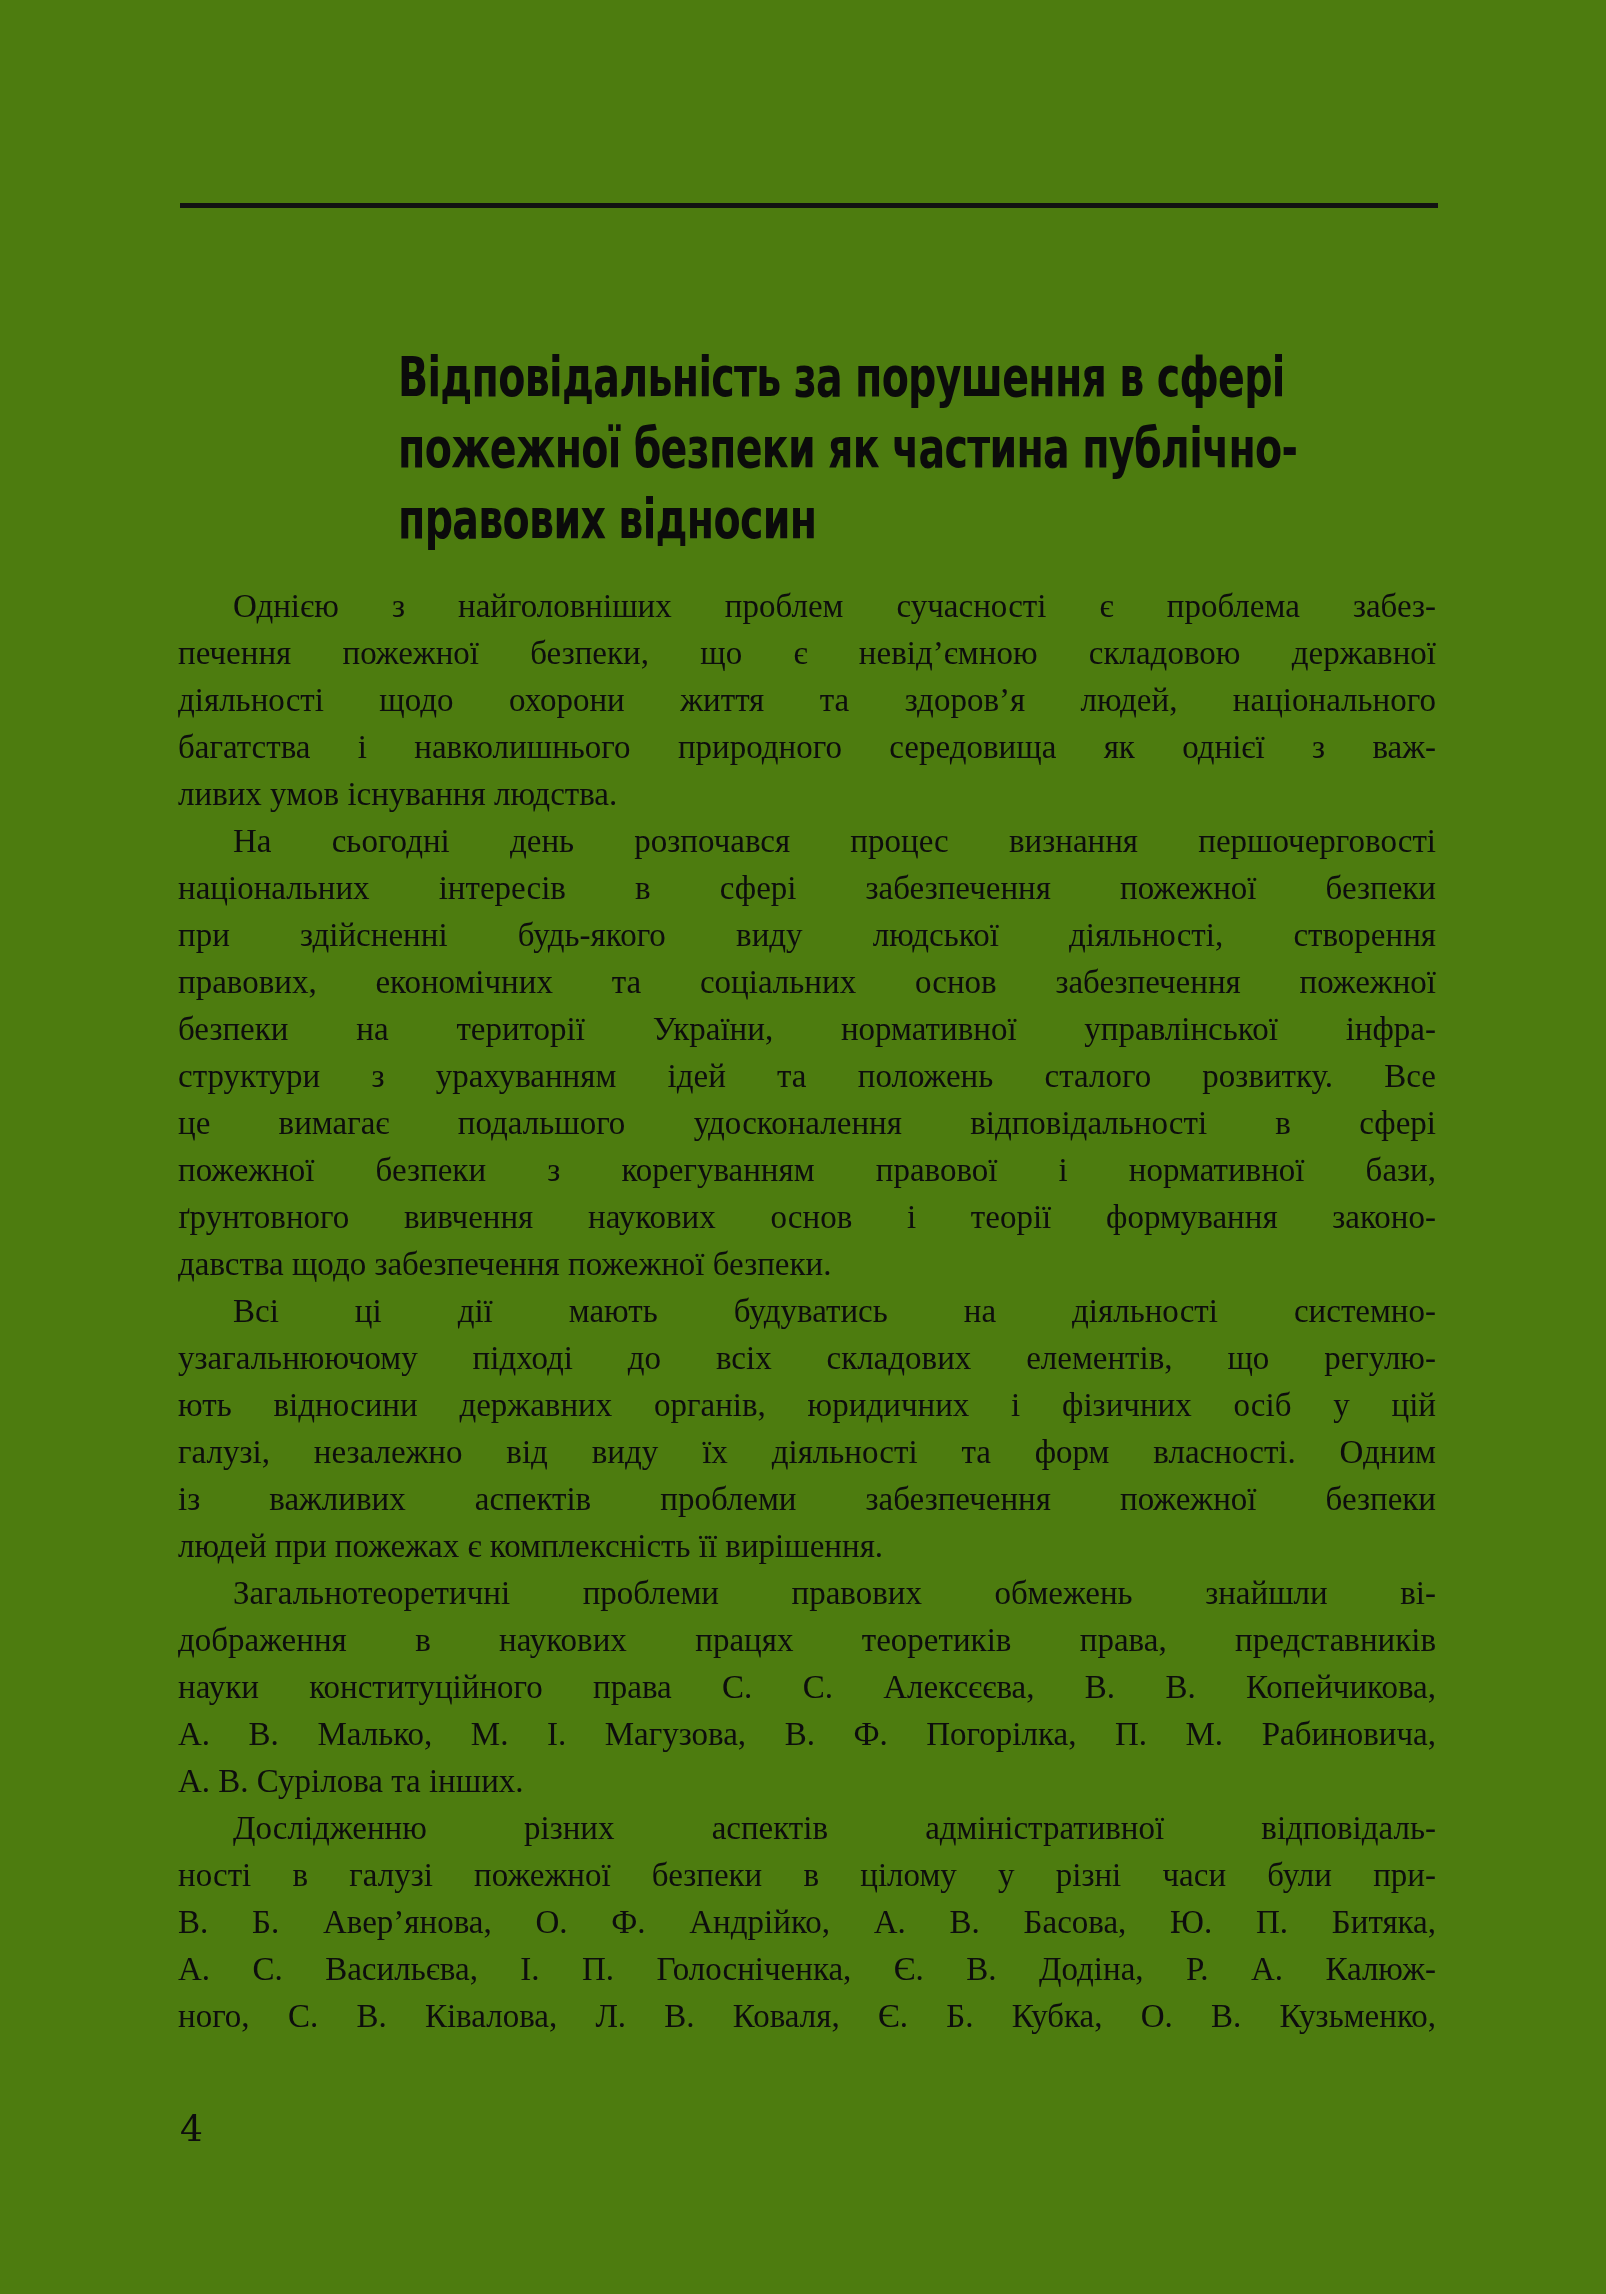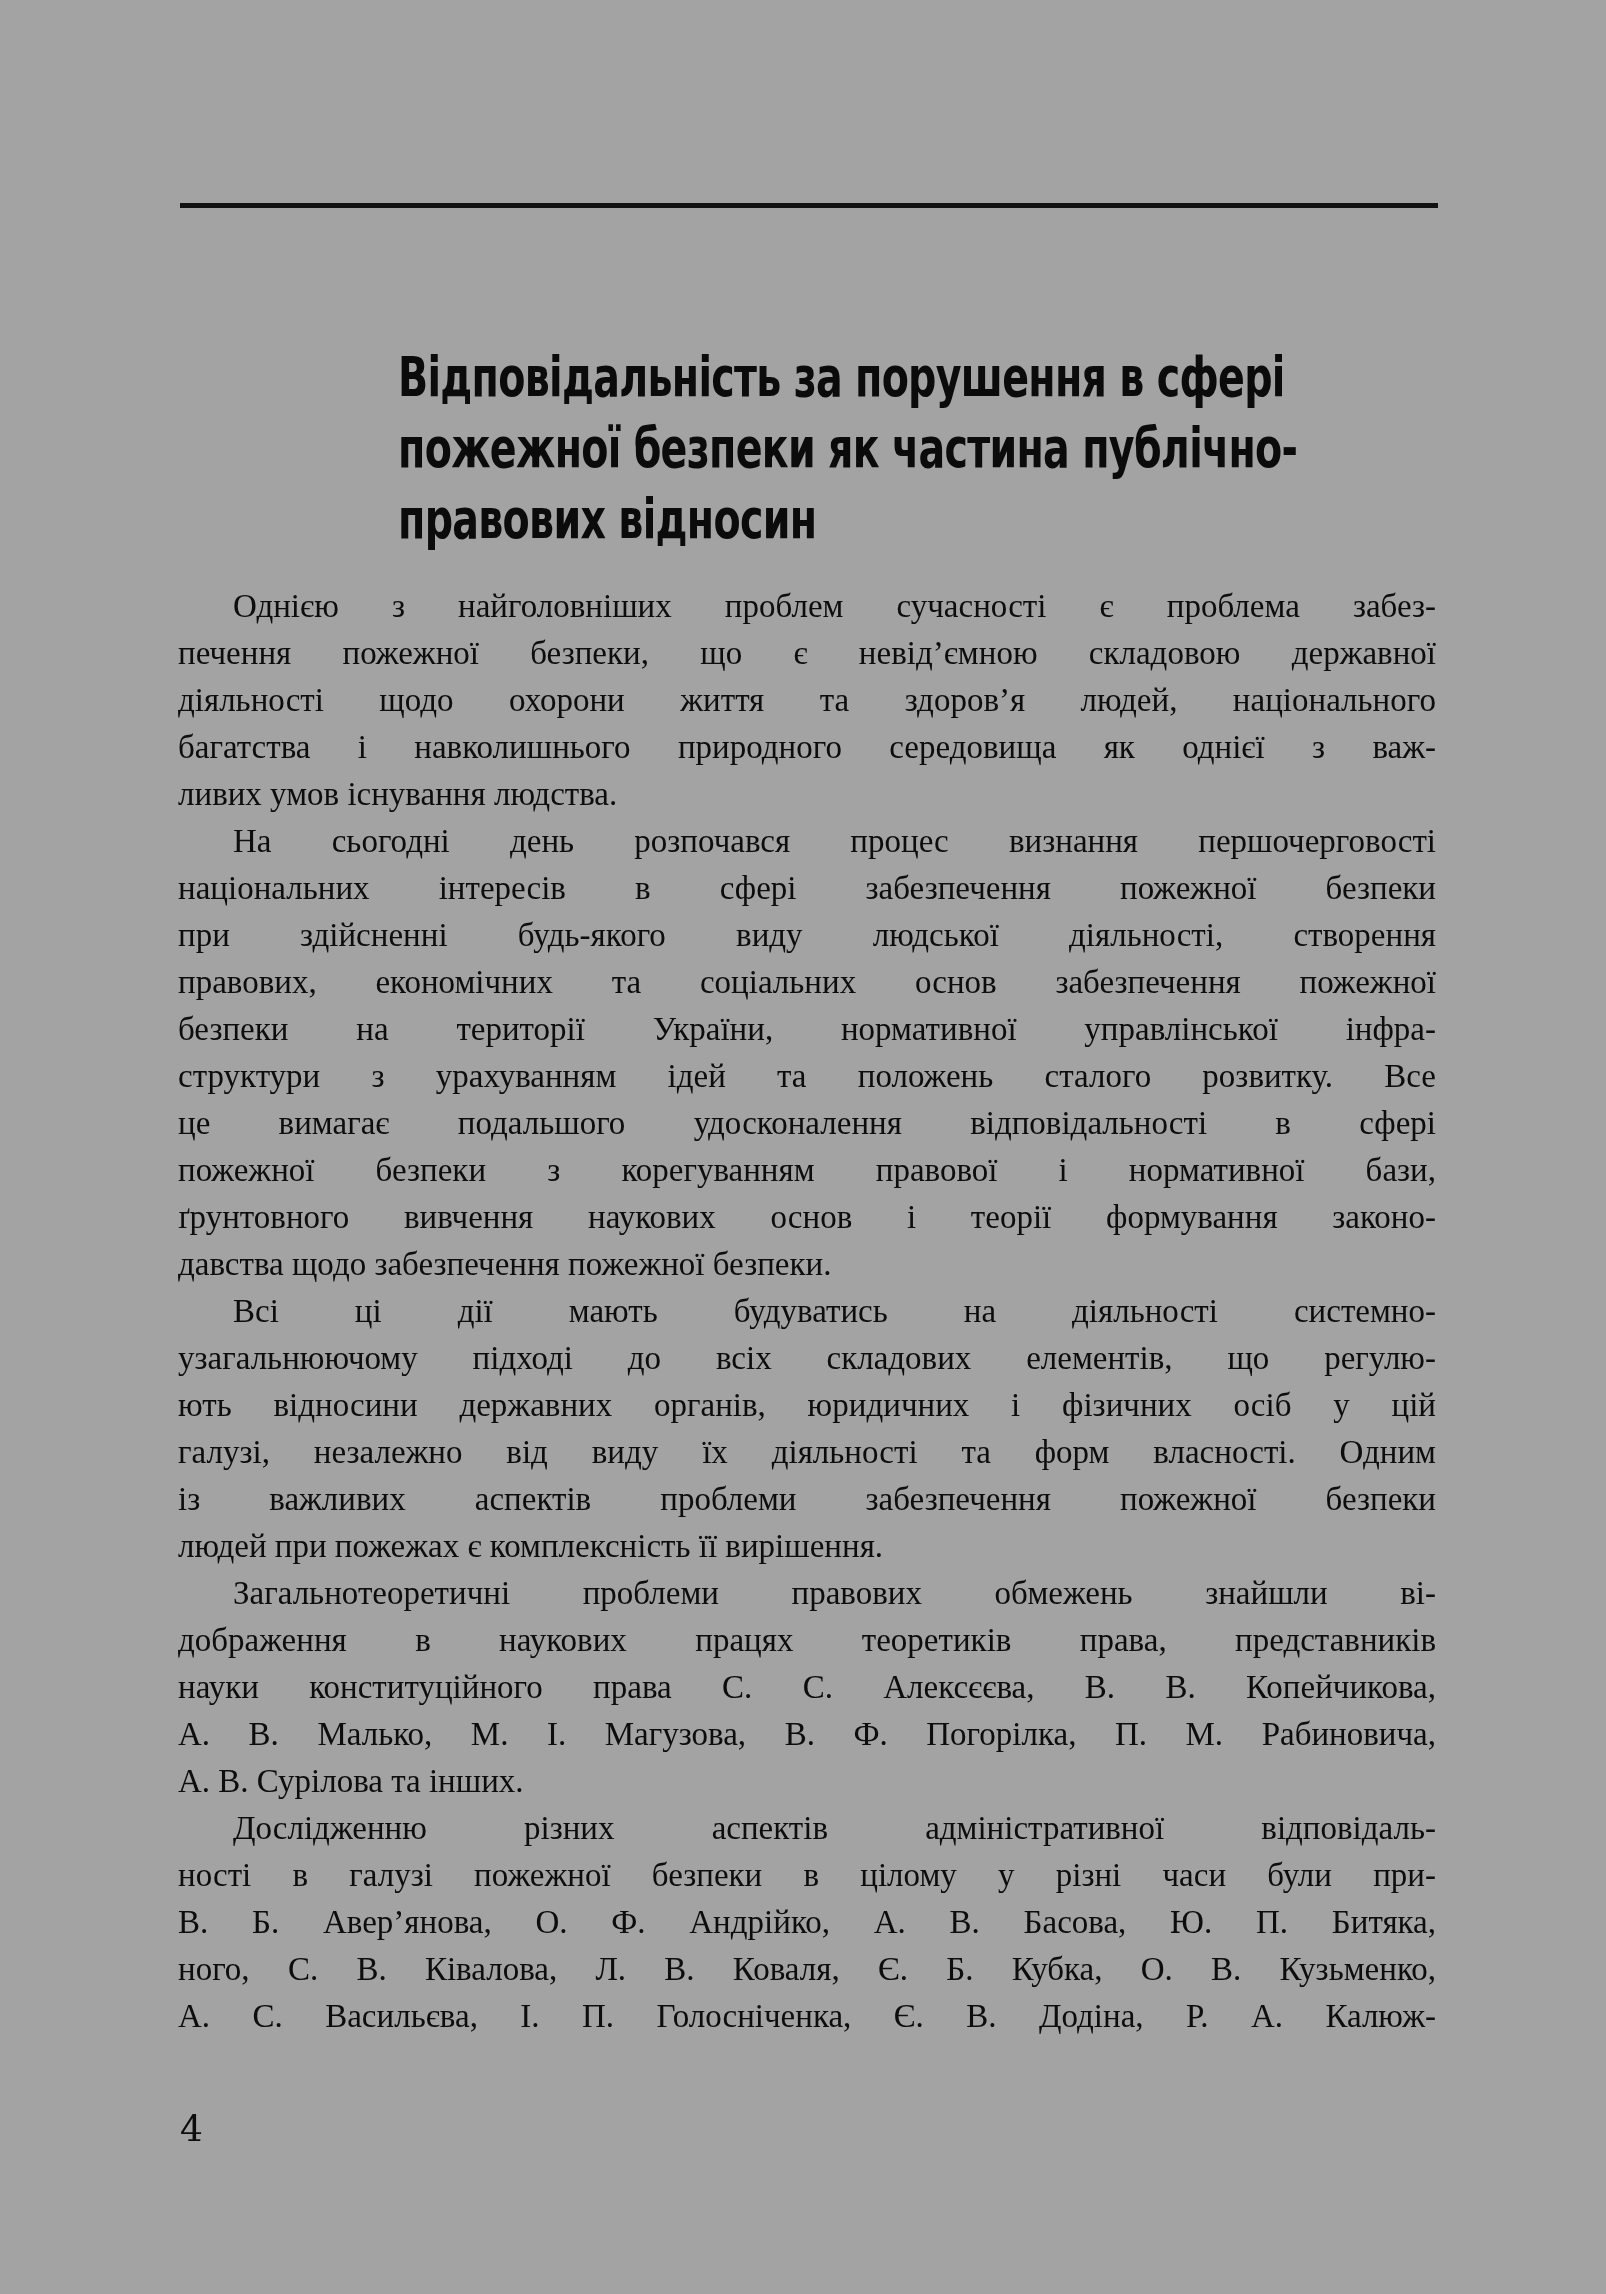--- a/index.html
+++ b/index.html
@@ -5,21 +5,21 @@
   html, body {
     margin: 0;
     padding: 0;
     background: #e8e8e8;
   }
   .page {
     position: relative;
     width: 1607px;
     height: 2295px;
     margin: 0 auto;
-    background: #a3a3a3;
+    background: #4d7c0f;
     color: #101010;
     overflow: hidden;
   }
   .top-rule {
     position: absolute;
     left: 180px;
     top: 203px;
     width: 1258px;
     height: 4.9px;
     background: #121212;
@@ -109,19 +109,19 @@
       <div class="ln">із важливих аспектів проблеми забезпечення пожежної безпеки</div>
       <div class="ln flush-left">людей при пожежах є комплексність її вирішення.</div>
       <div class="ln indent">Загальнотеоретичні проблеми правових обмежень знайшли ві-</div>
       <div class="ln">дображення в наукових працях теоретиків права, представників</div>
       <div class="ln">науки конституційного права С. С. Алексєєва, В. В. Копейчикова,</div>
       <div class="ln">А. В. Малько, М. І. Магузова, В. Ф. Погорілка, П. М. Рабиновича,</div>
       <div class="ln flush-left">А. В. Сурілова та інших.</div>
       <div class="ln indent">Дослідженню різних аспектів адміністративної відповідаль-</div>
       <div class="ln">ності в галузі пожежної безпеки в цілому у різні часи були при-</div>
       <div class="ln">В. Б. Авер’янова, О. Ф. Андрійко, А. В. Басова, Ю. П. Битяка,</div>
+      <div class="ln">А. С. Васильєва, І. П. Голосніченка, Є. В. Додіна, Р. А. Калюж-</div>
       <div class="ln">ного, С. В. Ківалова, Л. В. Коваля, Є. Б. Кубка, О. В. Кузьменко,</div>
-      <div class="ln">А. С. Васильєва, І. П. Голосніченка, Є. В. Додіна, Р. А. Калюж-</div>
     </div>
 
   <div class="page-number">4</div>
 </div>
 
 
 </body></html>

